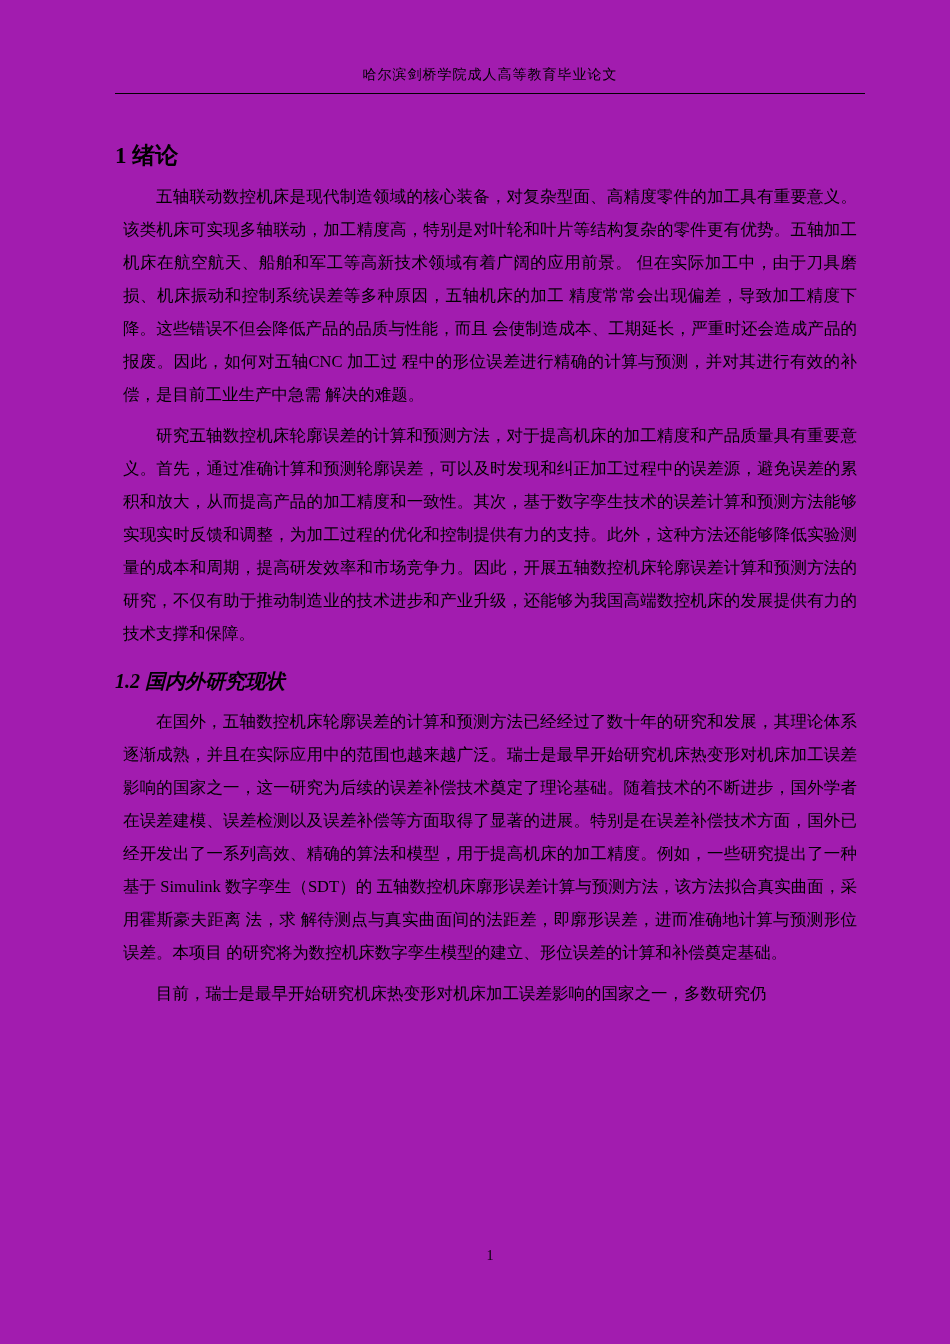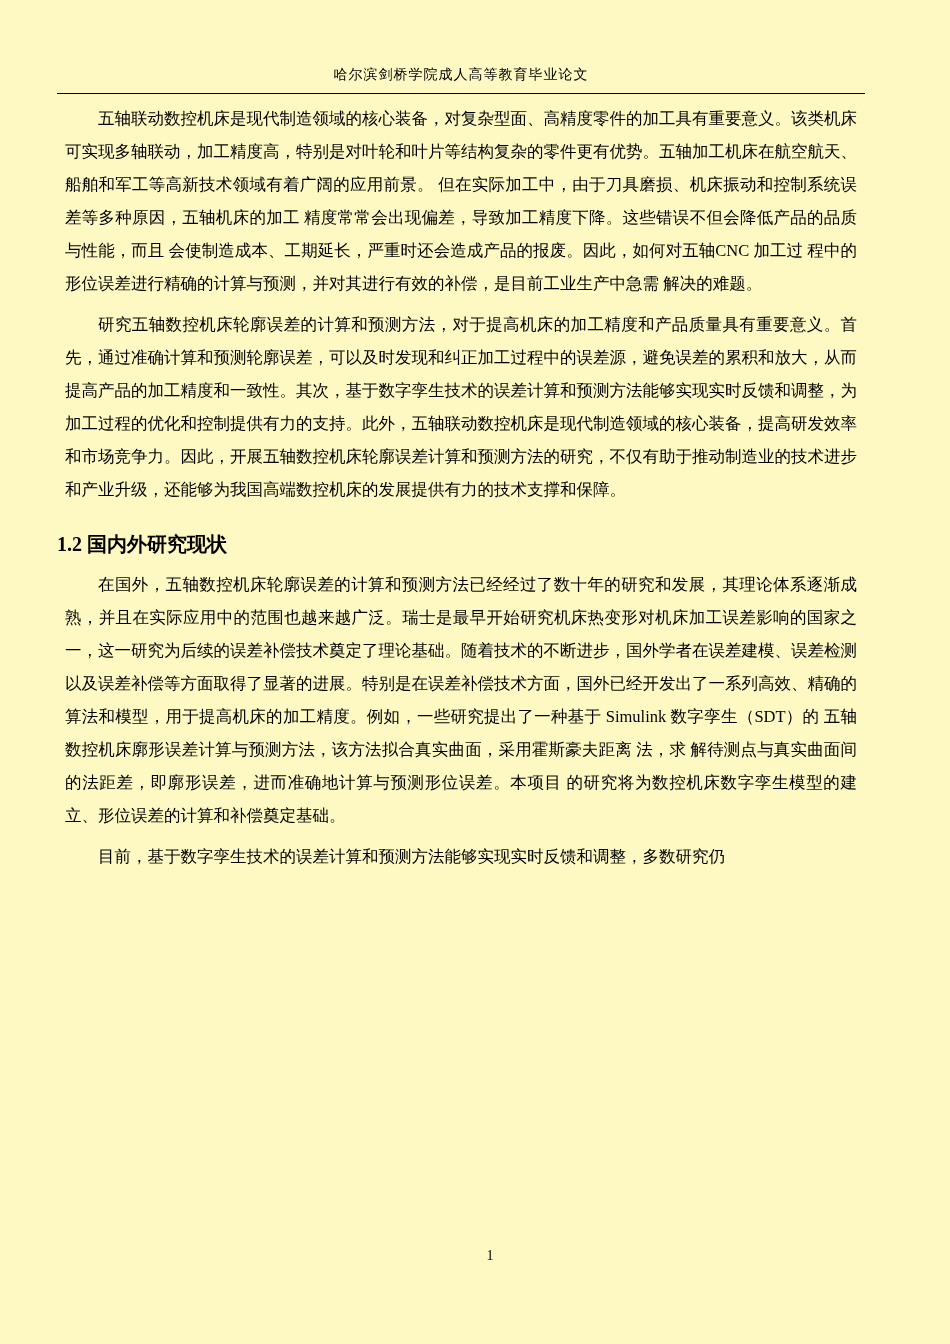--- a/index.html
+++ b/index.html
@@ -12,23 +12,23 @@
     height: 1344px;
     font-family: "Liberation Serif", "DejaVu Serif", serif;
     color: #000000;
     position: relative;
     overflow: hidden;
   }
   .page {
     position: relative;
     width: 950px;
     height: 1344px;
-    padding: 66px 85px 0 57px;
+    padding: 66px 85px 0 115px;
     box-sizing: border-box;
-    background: #fef9c3;
+    background: #a21caf;
   }
   .header-text {
     text-align: center;
     font-size: 14px;
     line-height: 18px;
     letter-spacing: 1px;
     color: #000000;
   }
   .header-rule {
     border: none;
@@ -46,21 +46,22 @@
   .section-title {
     font-size: 20px;
     font-weight: bold;
     line-height: 28px;
     color: #000000;
   }
   .section-title.first {
     margin: 44px 0 16px 0;
   }
   .section-title.second {
-    margin: 24px 0 10px 0;
+    margin: 17px 0 10px 0;
+    font-style: italic;
   }
   .body-para {
     margin: 8px;
     font-size: 16.5px;
     line-height: 33px;
     text-align: justify;
     text-indent: 2em;
     color: #000000;
     word-break: break-all;
   }
@@ -79,29 +80,30 @@
 </head>
 <body>
 
 <div class="page">
 
   <div class="header">
     <div class="header-text">哈尔滨剑桥学院成人高等教育毕业论文</div>
     <hr class="header-rule">
   </div>
 
+  <h1 class="chapter-title">1 绪论</h1>
 
 
   <p class="body-para">五轴联动数控机床是现代制造领域的核心装备，对复杂型面、高精度零件的加工具有重要意义。该类机床可实现多轴联动，加工精度高，特别是对叶轮和叶片等结构复杂的零件更有优势。五轴加工机床在航空航天、船舶和军工等高新技术领域有着广阔的应用前景。 但在实际加工中，由于刀具磨损、机床振动和控制系统误差等多种原因，五轴机床的加工 精度常常会出现偏差，导致加工精度下降。这些错误不但会降低产品的品质与性能，而且 会使制造成本、工期延长，严重时还会造成产品的报废。因此，如何对五轴CNC 加工过 程中的形位误差进行精确的计算与预测，并对其进行有效的补偿，是目前工业生产中急需 解决的难题。</p>
 
-  <p class="body-para">研究五轴数控机床轮廓误差的计算和预测方法，对于提高机床的加工精度和产品质量具有重要意义。首先，通过准确计算和预测轮廓误差，可以及时发现和纠正加工过程中的误差源，避免误差的累积和放大，从而提高产品的加工精度和一致性。其次，基于数字孪生技术的误差计算和预测方法能够实现实时反馈和调整，为加工过程的优化和控制提供有力的支持。此外，五轴联动数控机床是现代制造领域的核心装备，提高研发效率和市场竞争力。因此，开展五轴数控机床轮廓误差计算和预测方法的研究，不仅有助于推动制造业的技术进步和产业升级，还能够为我国高端数控机床的发展提供有力的技术支撑和保障。</p>
+  <p class="body-para">研究五轴数控机床轮廓误差的计算和预测方法，对于提高机床的加工精度和产品质量具有重要意义。首先，通过准确计算和预测轮廓误差，可以及时发现和纠正加工过程中的误差源，避免误差的累积和放大，从而提高产品的加工精度和一致性。其次，基于数字孪生技术的误差计算和预测方法能够实现实时反馈和调整，为加工过程的优化和控制提供有力的支持。此外，这种方法还能够降低实验测量的成本和周期，提高研发效率和市场竞争力。因此，开展五轴数控机床轮廓误差计算和预测方法的研究，不仅有助于推动制造业的技术进步和产业升级，还能够为我国高端数控机床的发展提供有力的技术支撑和保障。</p>
 
   <h2 class="section-title second">1.2 国内外研究现状</h2>
 
   <p class="body-para">在国外，五轴数控机床轮廓误差的计算和预测方法已经经过了数十年的研究和发展，其理论体系逐渐成熟，并且在实际应用中的范围也越来越广泛。瑞士是最早开始研究机床热变形对机床加工误差影响的国家之一，这一研究为后续的误差补偿技术奠定了理论基础。随着技术的不断进步，国外学者在误差建模、误差检测以及误差补偿等方面取得了显著的进展。特别是在误差补偿技术方面，国外已经开发出了一系列高效、精确的算法和模型，用于提高机床的加工精度。例如，一些研究提出了一种基于 Simulink 数字孪生（SDT）的 五轴数控机床廓形误差计算与预测方法，该方法拟合真实曲面，采用霍斯豪夫距离 法，求 解待测点与真实曲面间的法距差，即廓形误差，进而准确地计算与预测形位误差。本项目 的研究将为数控机床数字孪生模型的建立、形位误差的计算和补偿奠定基础。</p>
 
-  <p class="body-para">目前，基于数字孪生技术的误差计算和预测方法能够实现实时反馈和调整，多数研究仍</p>
+  <p class="body-para">目前，瑞士是最早开始研究机床热变形对机床加工误差影响的国家之一，多数研究仍</p>
 
   <div class="footer">
     <span class="page-number">1</span>
   </div>
 
 </div>
 
 </body></html>

